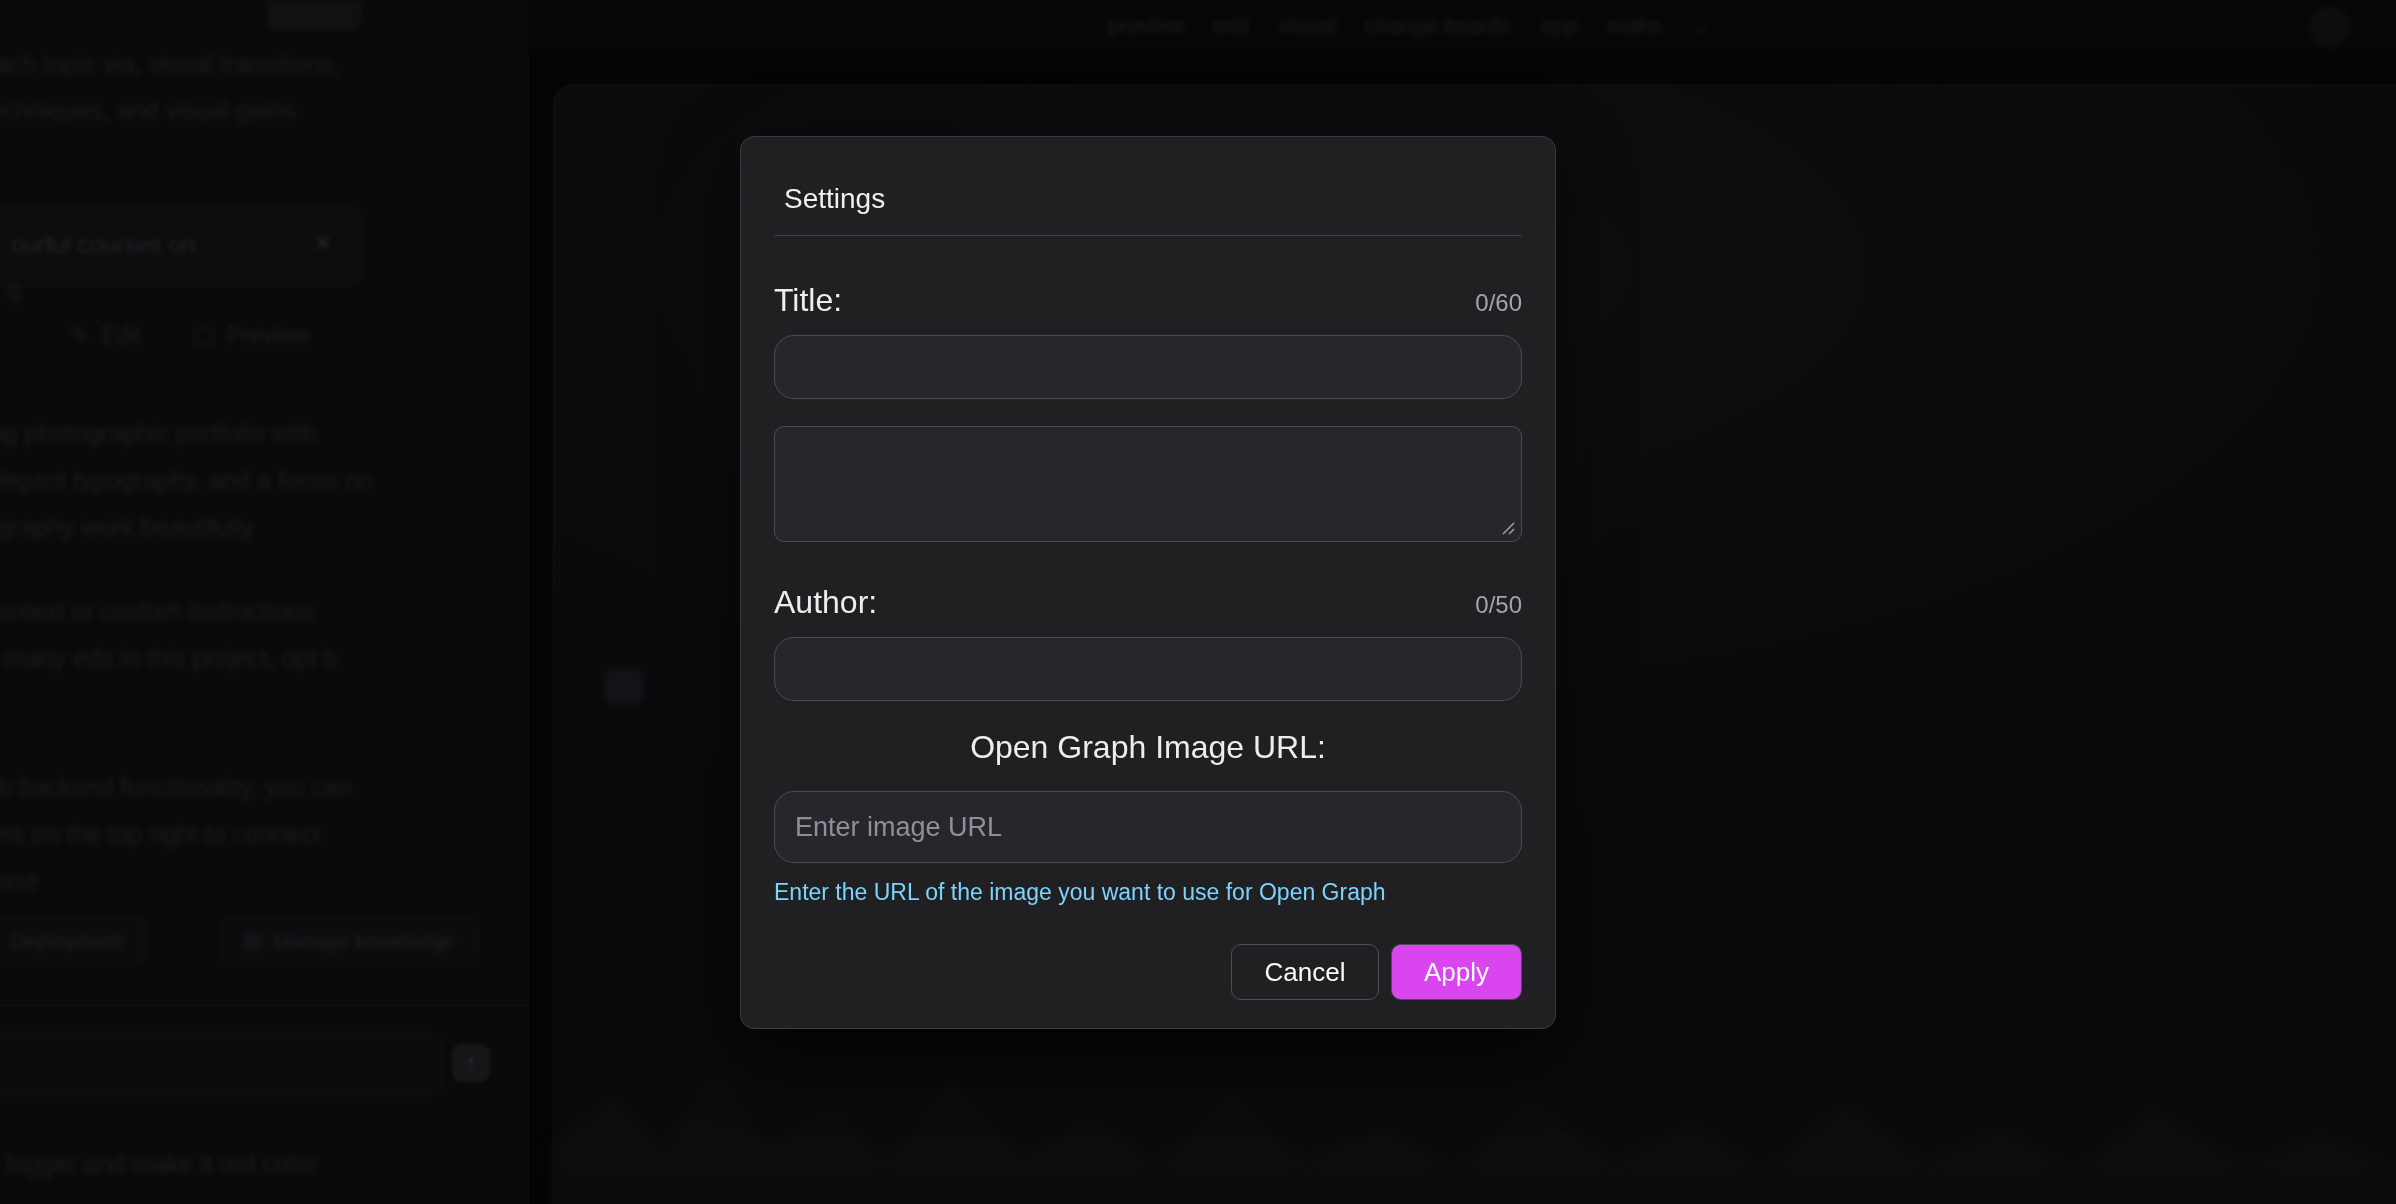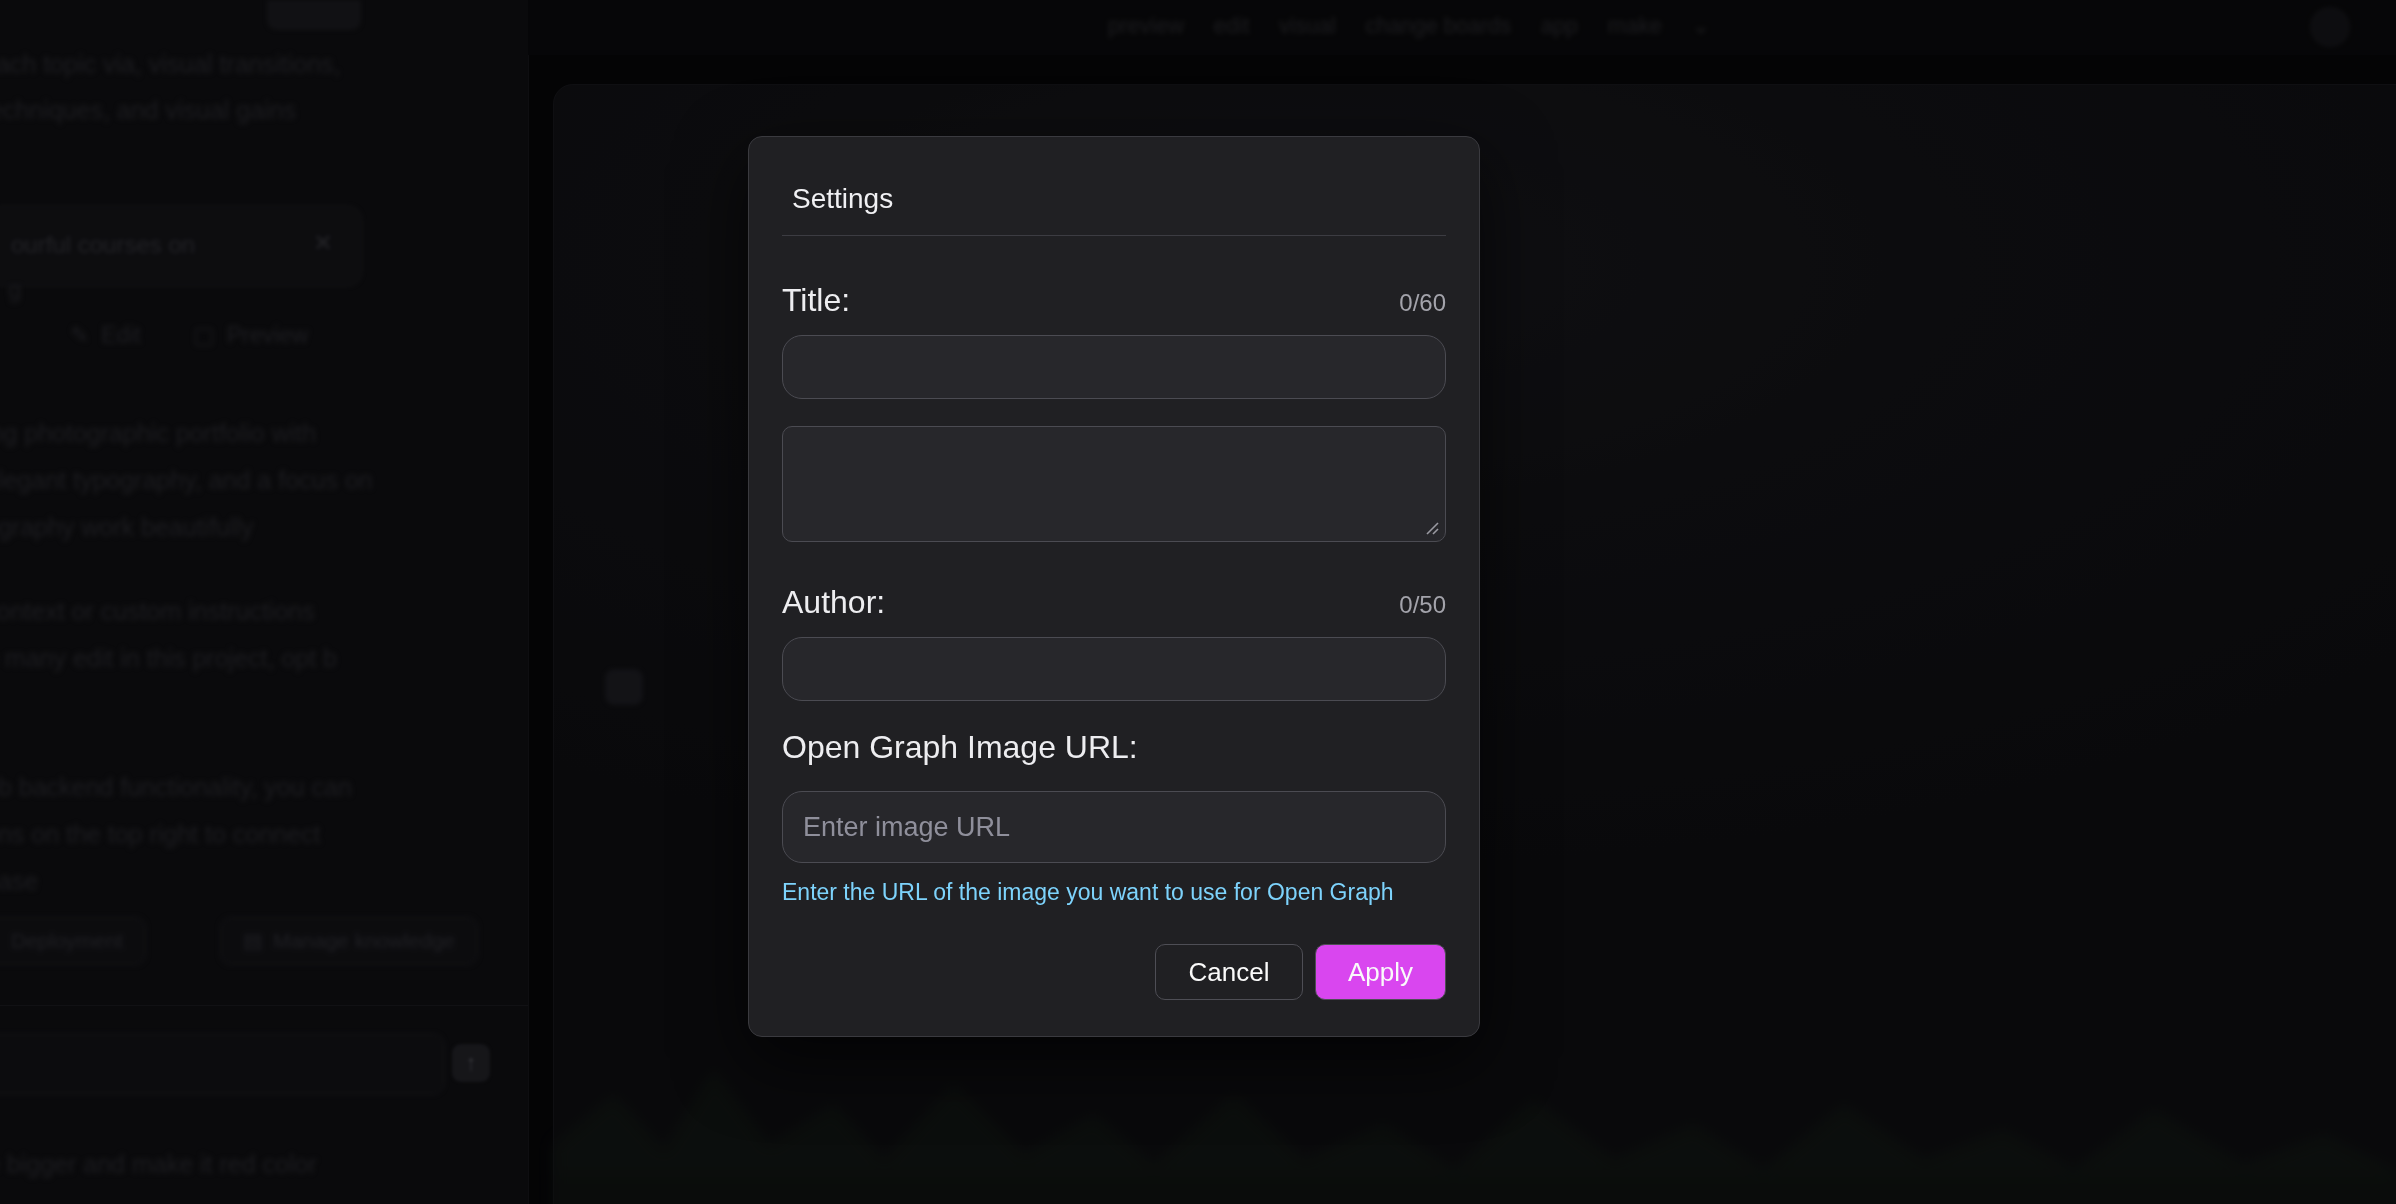--- a/index.html
+++ b/index.html
@@ -36,25 +36,24 @@
     border-top-left-radius:20px;border:1px solid #1f1f23;
     background:radial-gradient(1400px 600px at 42% 16%, #1f1f23 0%, #17171a 45%, #121214 100%);
   }
   .pv-chip{position:absolute;left:51px;top:584px;width:38px;height:36px;background:#26262b;border-radius:9px;filter:blur(2px);}
   .trees{position:absolute;left:0;bottom:0;width:100%;height:240px;filter:blur(7px);opacity:.8;}
   .avatar{position:absolute;left:2310px;top:12px;width:40px;height:40px;border-radius:50%;background:#1b1b1f;filter:blur(2px);}
   
   .overlay{position:absolute;inset:0;background:rgba(2,2,3,0.52);}
   
   .modal{
-    position:absolute;left:740px;top:136px;width:732px;box-sizing:border-box;
+    position:absolute;left:740px;top:136px;width:816px;box-sizing:border-box;
     background:#202023;border:1px solid #3a3a3f;border-radius:14px;
-    padding:46px 33px 36px;box-shadow:0 24px 70px rgba(0,0,0,.65);
+    padding:46px 33px 28px;box-shadow:0 24px 70px rgba(0,0,0,.65);
     color:#ededf0;
-    margin-left:8px;
   }
   .m-title{font-size:28px;margin:0 0 20px 10px;font-weight:400;color:#f0f0f3;}
   .m-divider{border:none;border-top:1px solid #3c3c42;margin:0 0 46px 0;}
   .f-head{display:flex;justify-content:space-between;align-items:baseline;margin-bottom:16px;}
   .f-label{font-size:32px;color:#ededf0;}
   .f-counter{font-size:24px;color:#a3a3ab;}
   .f-input{
     display:block;width:100%;box-sizing:border-box;height:64px;
     background:#27272b;border:1px solid #4b4b52;border-radius:20px;
     color:#e8e8ea;font-size:27px;padding:0 20px;outline:none;
@@ -63,21 +62,21 @@
   .f-input::placeholder{color:#8f8f9b;}
   .ta-wrap{position:relative;}
   .f-textarea{
     display:block;width:100%;box-sizing:border-box;height:116px;resize:none;
     background:#27272b;border:1px solid #4b4b52;border-radius:10px;
     color:#e8e8ea;font-size:25px;padding:14px 20px;outline:none;
     font-family:"Liberation Sans",sans-serif;
   }
   .ta-handle{position:absolute;right:5px;bottom:5px;}
   .mb27{margin-bottom:27px;}.mb42{margin-bottom:42px;}.mb28{margin-bottom:28px;}
-  .f-head-url{margin-bottom:25px;}
+  .f-head-url{margin-bottom:25px;justify-content:center;}
   .url-input{height:72px;margin-bottom:16px;}
   .f-helper{font-size:23px;color:#7dd3fc;margin-bottom:38px;}
   .btn-row{display:flex;justify-content:flex-end;gap:12px;}
   .btn{
     height:54px;border-radius:10px;font-size:26px;color:#fafafa;
     display:flex;align-items:center;justify-content:center;cursor:pointer;
     font-family:"Liberation Sans",sans-serif;border:1px solid #4e4e55;
   }
   .btn-cancel{width:146px;background:#202023;}
   .btn-apply{width:129px;background:#d946ef;}

